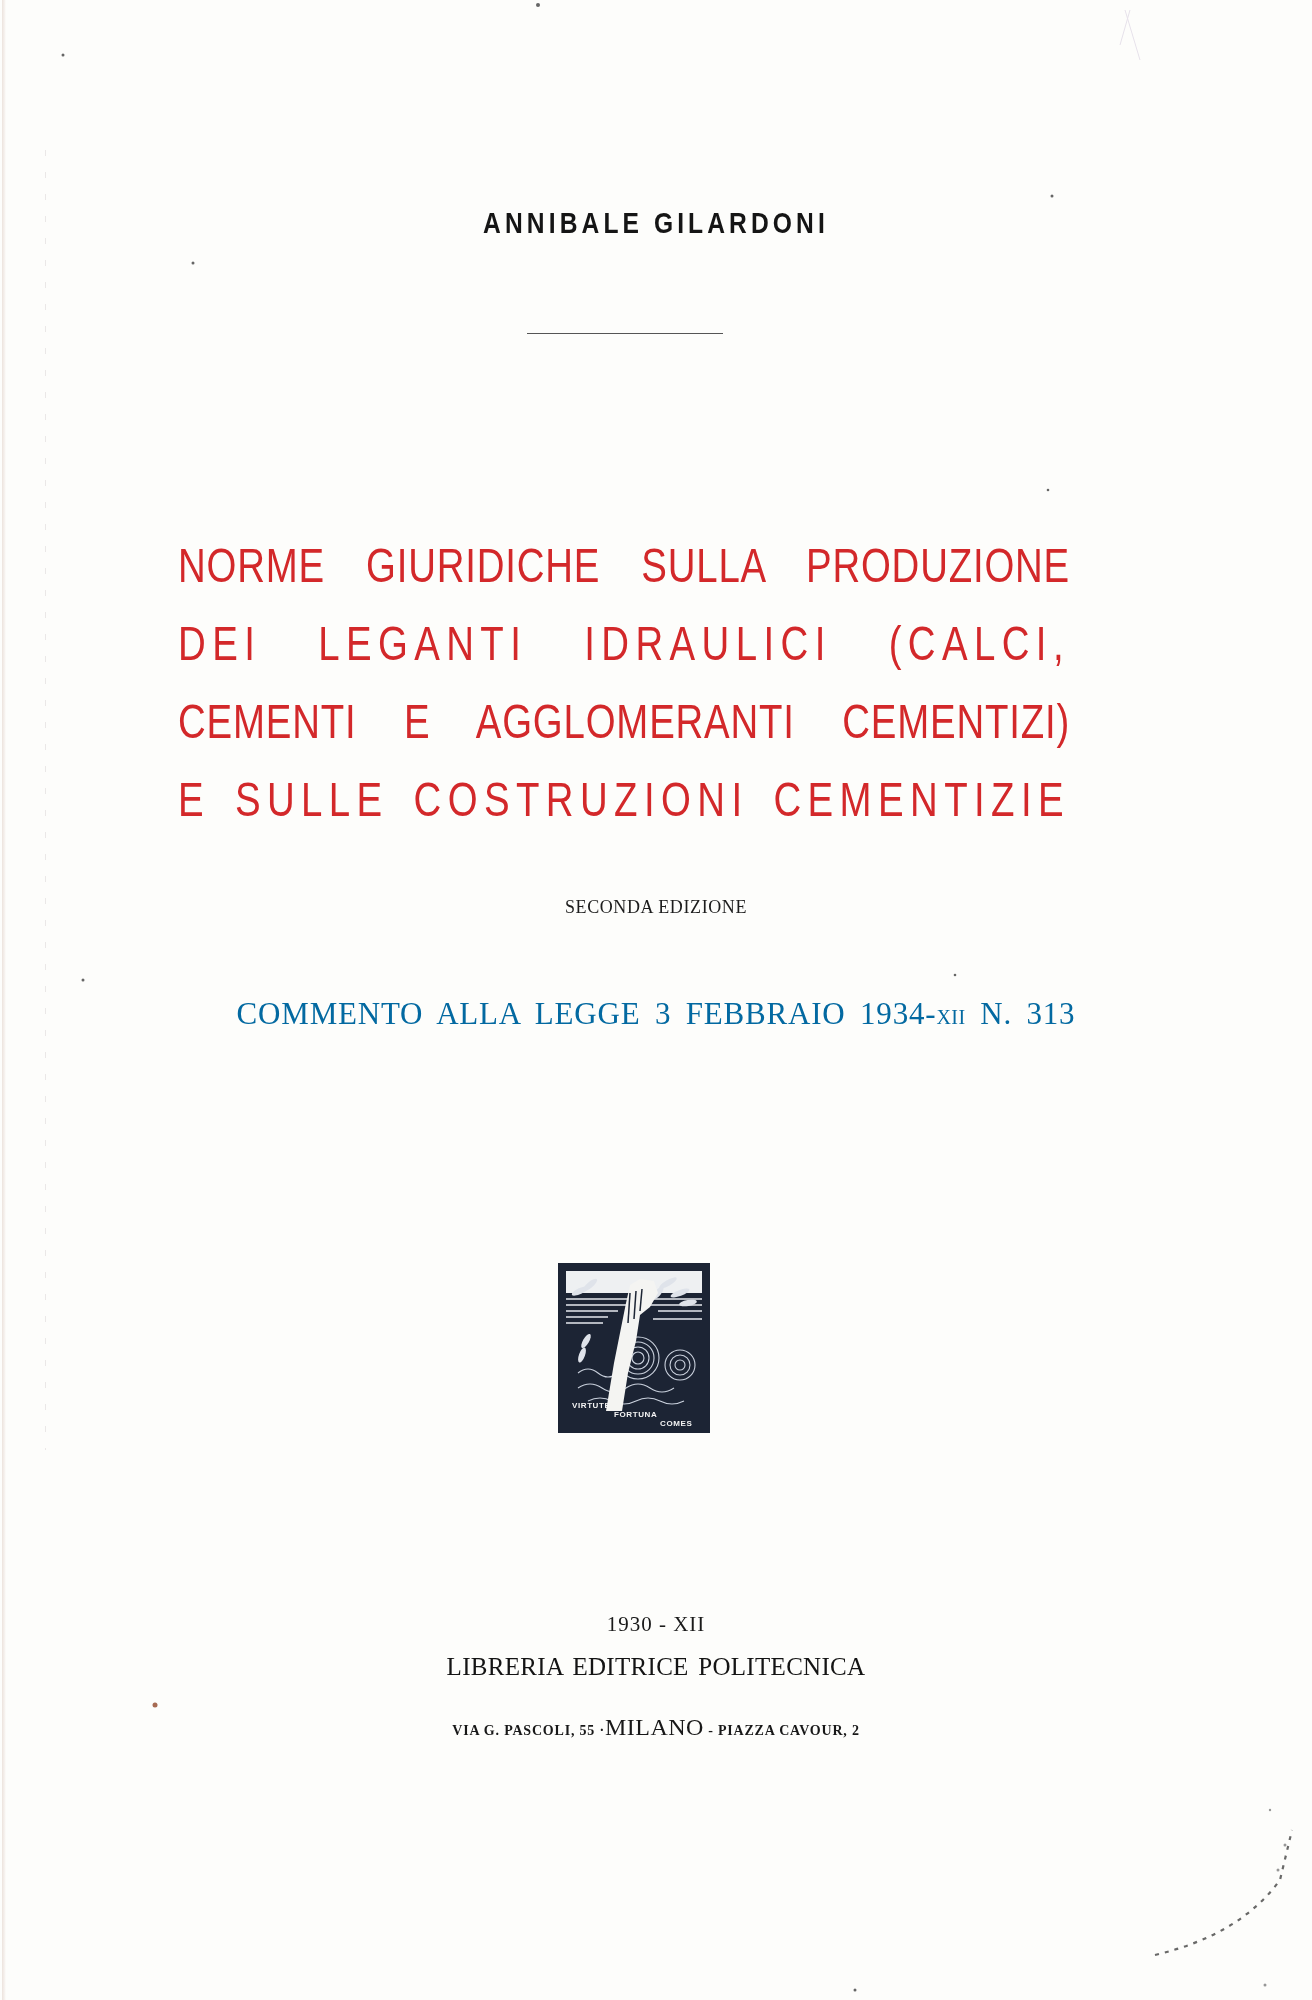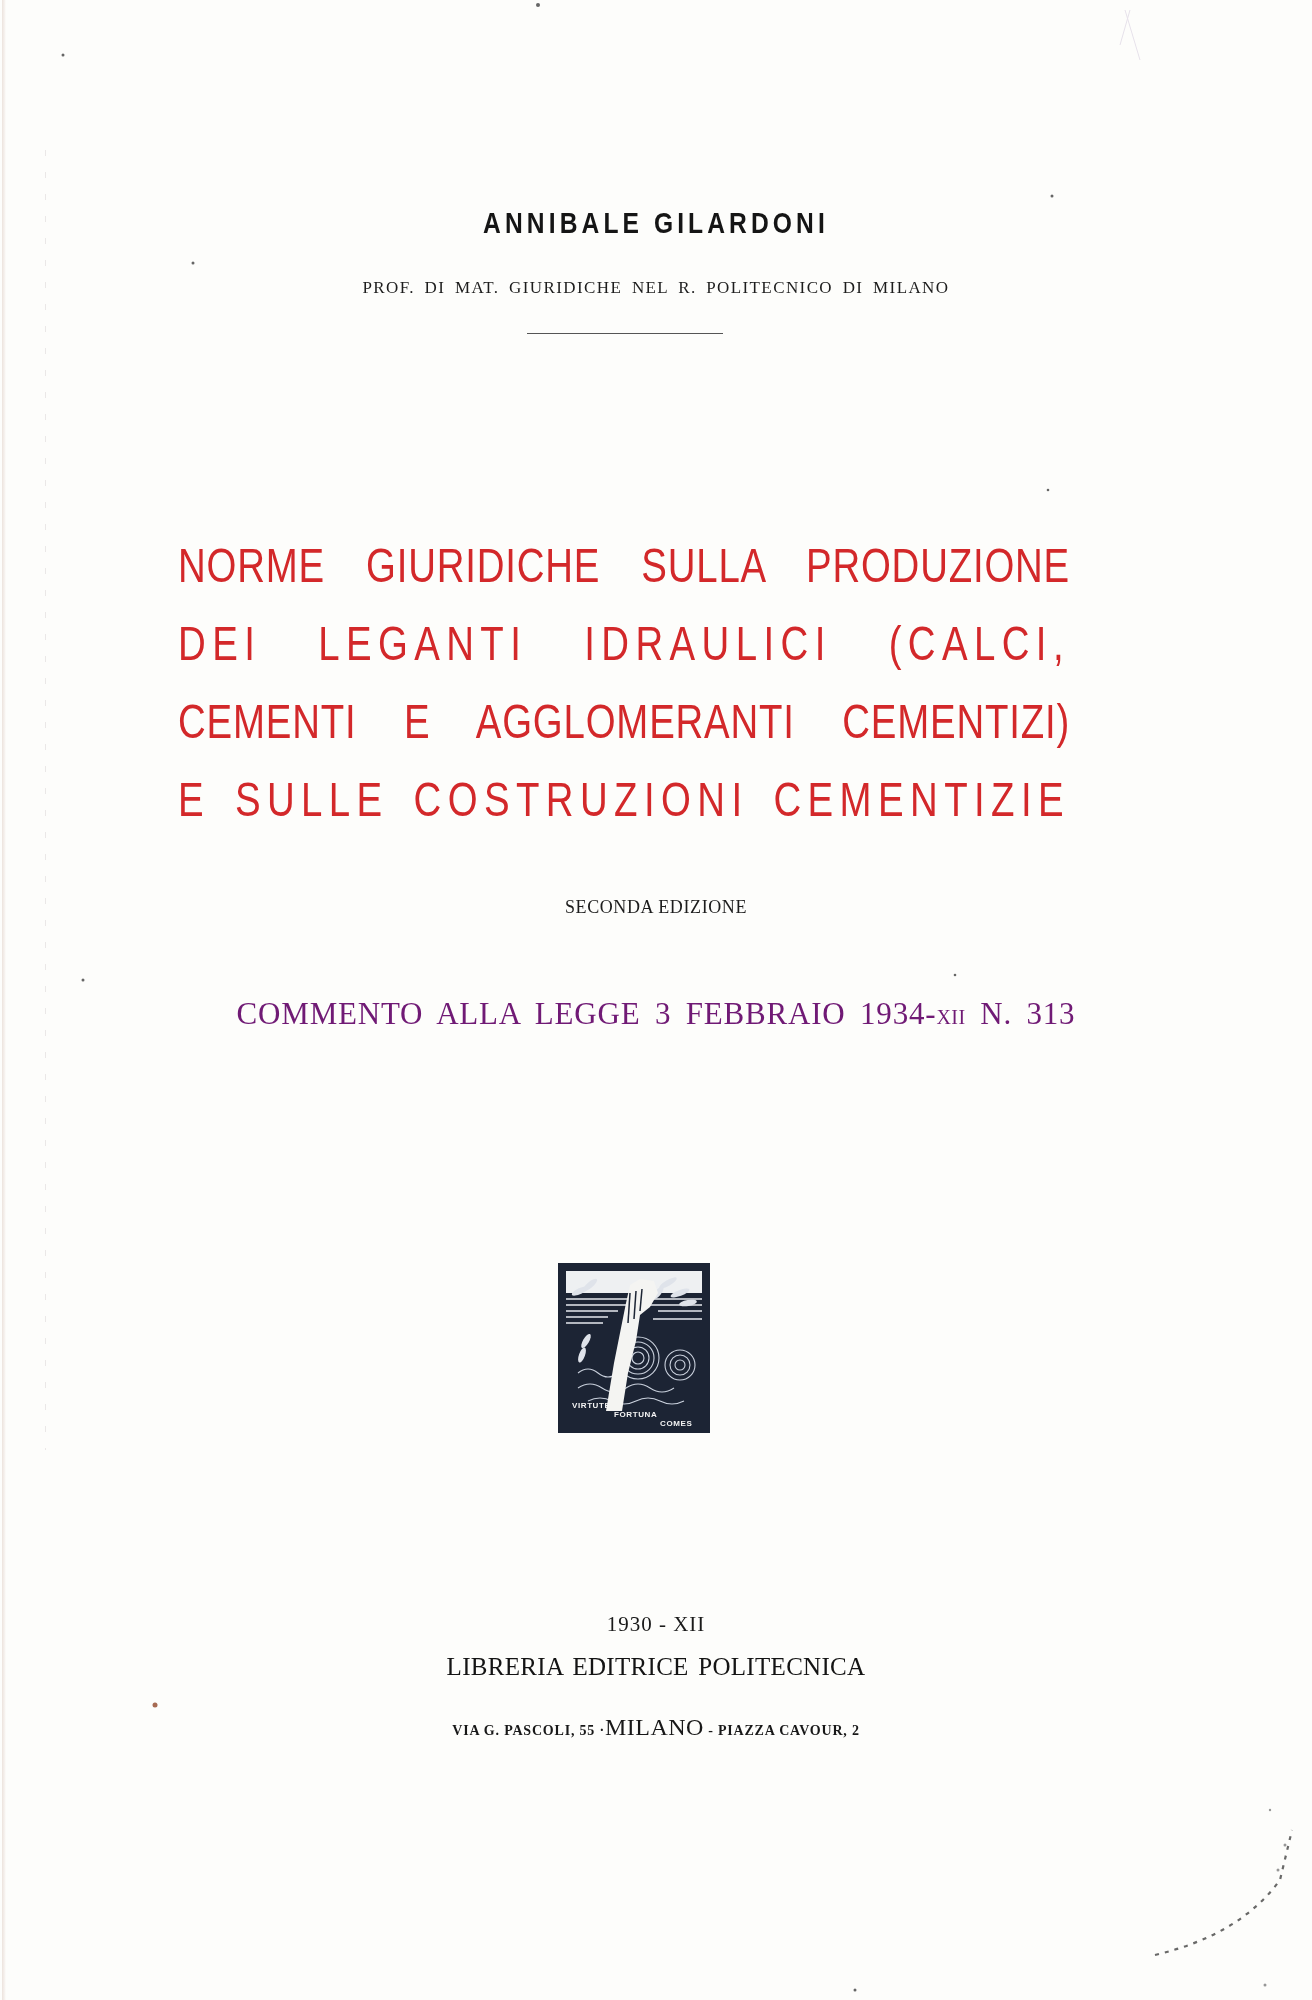--- a/index.html
+++ b/index.html
@@ -94,21 +94,21 @@
       font-size: 18px;
       letter-spacing: 0.6px;
       color: #1d1d1d;
       text-align: center;
     }
     .commentary {
       top: 996px;
       font-size: 31px;
       letter-spacing: 0.8px;
       word-spacing: 6px;
-      color: #701a75;
+      color: #0369a1;
     }
     .commentary .sc { font-size: 20px; letter-spacing: 0.5px; }
     .emblem {
       position: absolute;
       left: 558px; top: 1263px;
       width: 152px; height: 170px;
       background: #1c2434;
       border-radius: 0;
       overflow: hidden;
     }
@@ -163,21 +163,20 @@
   </style>
 </head>
 <body>
 
 <div class="page">
 
   <div class="spine-edge"></div>
   <div class="fold-line"></div>
 
   <div class="centered author-name">ANNIBALE GILARDONI</div>
-  <div class="centered author-affiliation">PROF. DI MAT. GIURIDICHE NEL R. POLITECNICO DI MILANO</div>
   <div class="rule"></div>
 
   <div class="title-block">
     <span class="title-line">NORME GIURIDICHE SULLA PRODUZIONE</span>
     <span class="title-line wide">DEI LEGANTI IDRAULICI (CALCI,</span>
     <span class="title-line">CEMENTI E AGGLOMERANTI CEMENTIZI)</span>
     <span class="title-line wide">E SULLE COSTRUZIONI CEMENTIZIE</span>
   </div>
 
   <div class="centered edition">SECONDA EDIZIONE</div>

